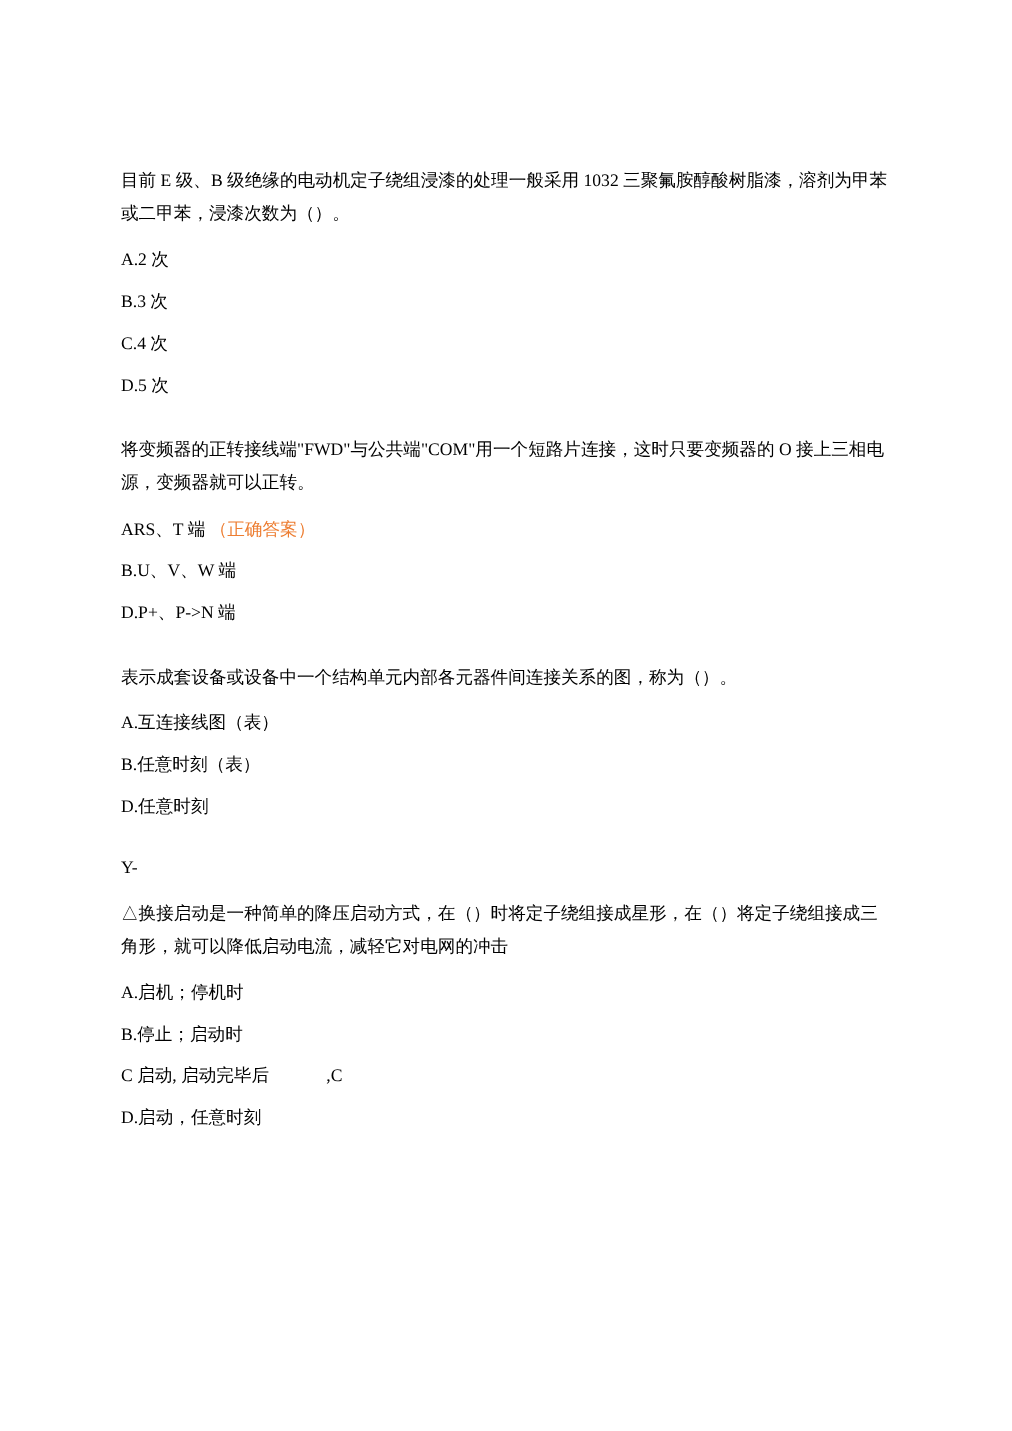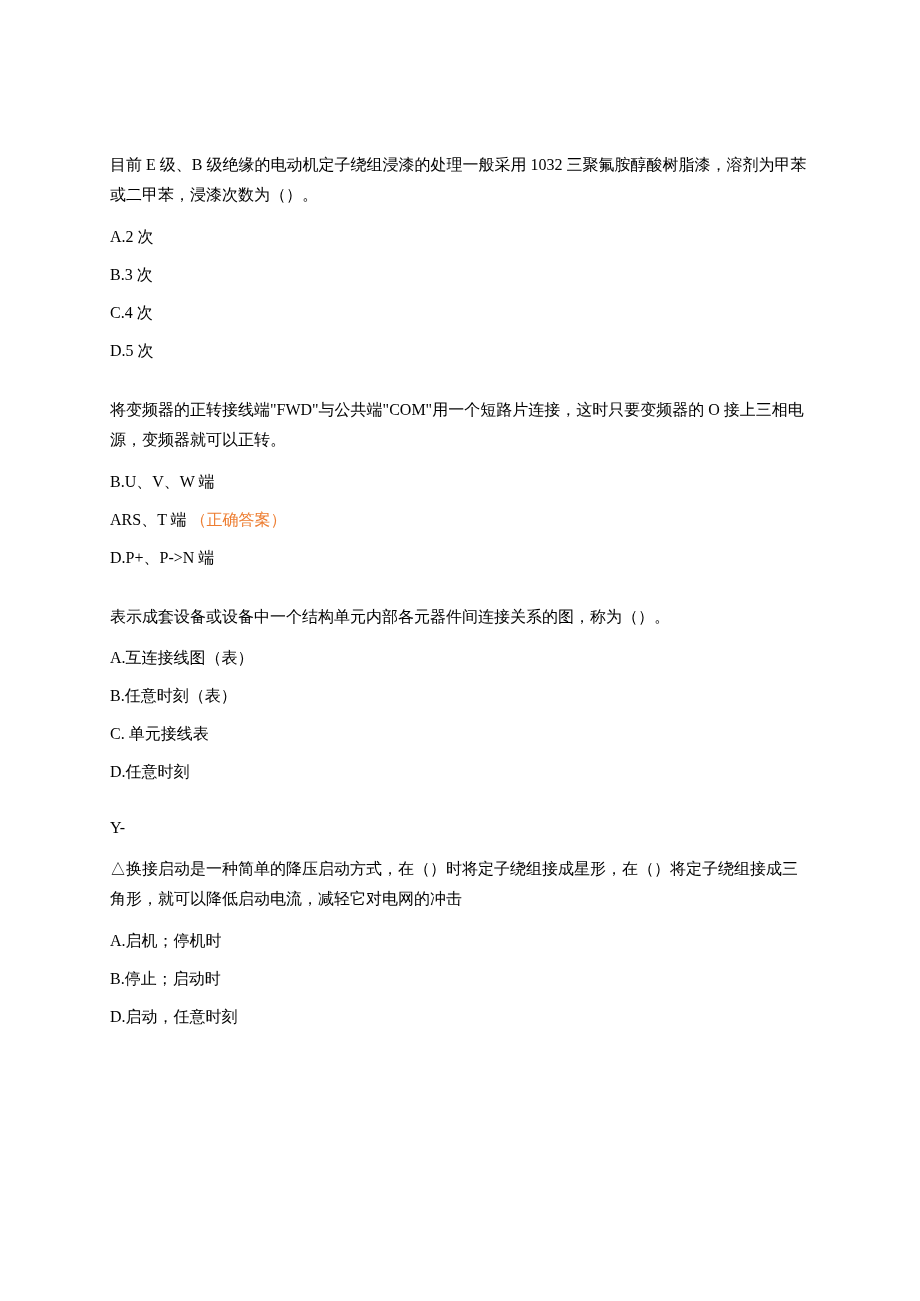--- a/index.html
+++ b/index.html
@@ -41,35 +41,35 @@
 <div class="question">
   <div class="question-text">目前 E 级、B 级绝缘的电动机定子绕组浸漆的处理一般采用 1032 三聚氟胺醇酸树脂漆，溶剂为甲苯或二甲苯，浸漆次数为（）。</div>
   <div class="option">A.2 次</div>
   <div class="option">B.3 次</div>
   <div class="option">C.4 次</div>
   <div class="option">D.5 次</div>
 </div>
 
 <div class="question">
   <div class="question-text">将变频器的正转接线端"FWD"与公共端"COM"用一个短路片连接，这时只要变频器的 O 接上三相电源，变频器就可以正转。</div>
-  <div class="option">B.U、V、W 端</div>
   <div class="option">
     <span>ARS、T 端</span>
     <span class="correct-answer">（正确答案）</span>
   </div>
+  <div class="option">B.U、V、W 端</div>
   <div class="option">D.P+、P-&gt;N 端</div>
 </div>
 
 <div class="question">
   <div class="question-text">表示成套设备或设备中一个结构单元内部各元器件间连接关系的图，称为（）。</div>
   <div class="option">A.互连接线图（表）</div>
   <div class="option">B.任意时刻（表）</div>
-  <div class="option">C. 单元接线表</div>
   <div class="option">D.任意时刻</div>
 </div>
 
 <div class="question">
   <div class="standalone-line">Y-</div>
   <div class="question-text">△换接启动是一种简单的降压启动方式，在（）时将定子绕组接成星形，在（）将定子绕组接成三角形，就可以降低启动电流，减轻它对电网的冲击</div>
   <div class="option">A.启机；停机时</div>
   <div class="option">B.停止；启动时</div>
+  <div class="option">C 启动, 启动完毕后&nbsp;&nbsp;&nbsp;&nbsp;&nbsp;&nbsp;&nbsp;&nbsp;&nbsp;&nbsp;&nbsp;&nbsp;&nbsp;,C</div>
   <div class="option">D.启动，任意时刻</div>
 </div>
 
 </body></html>

